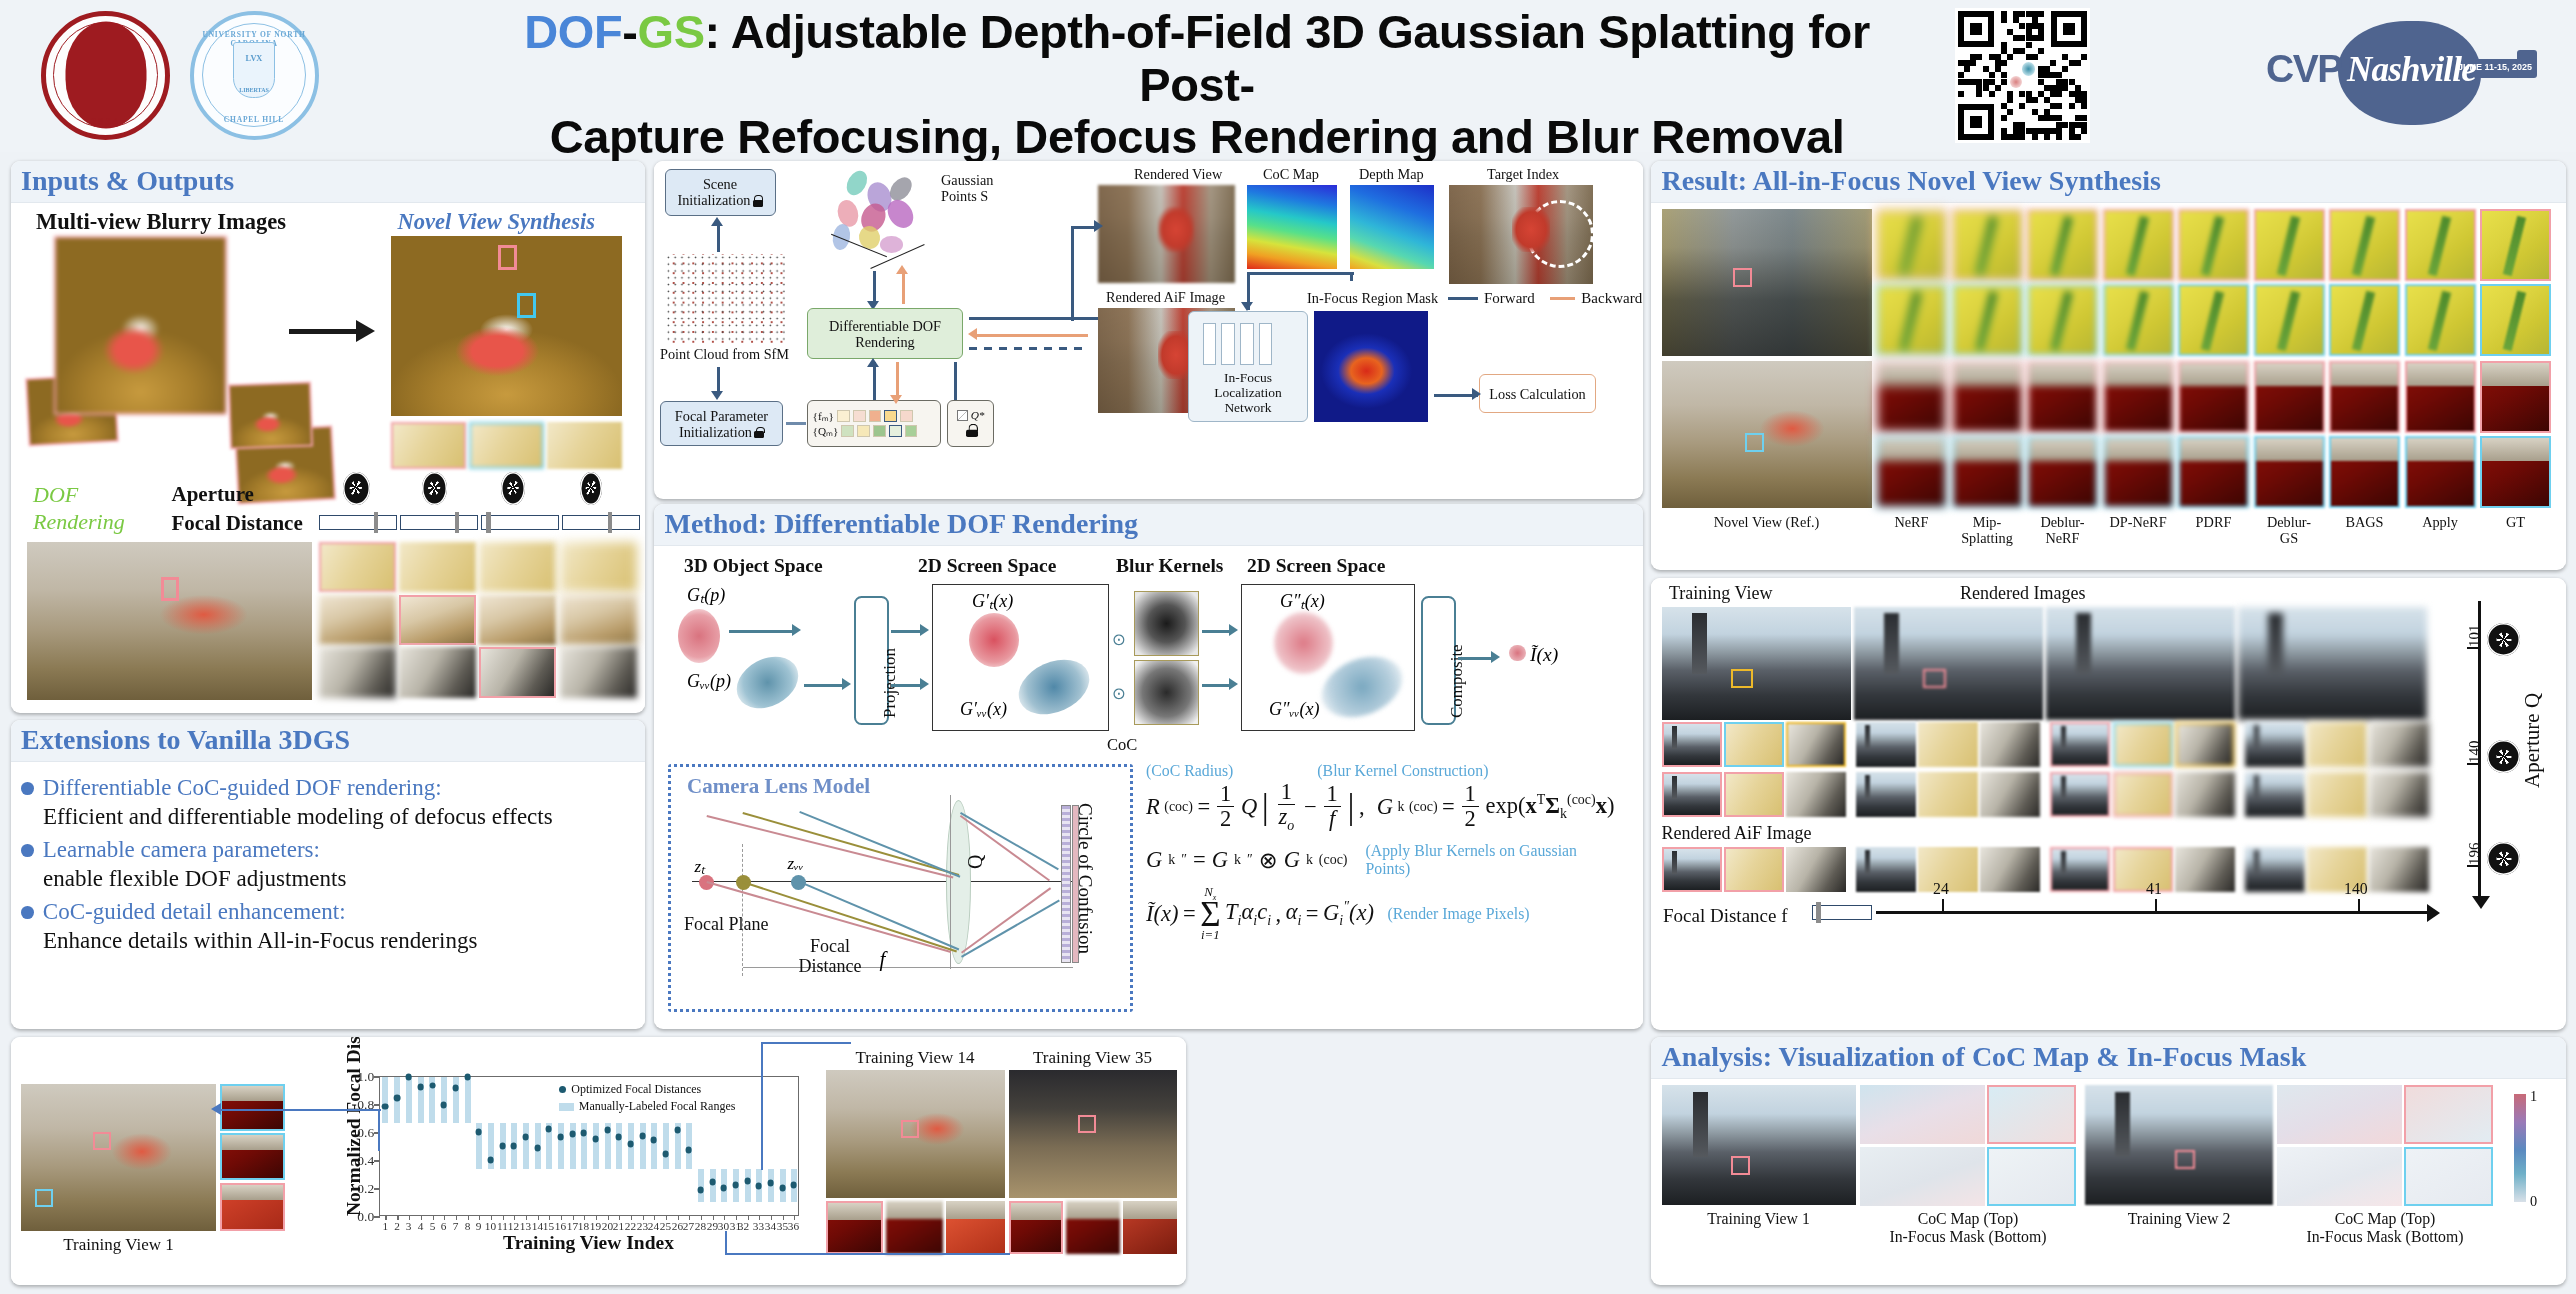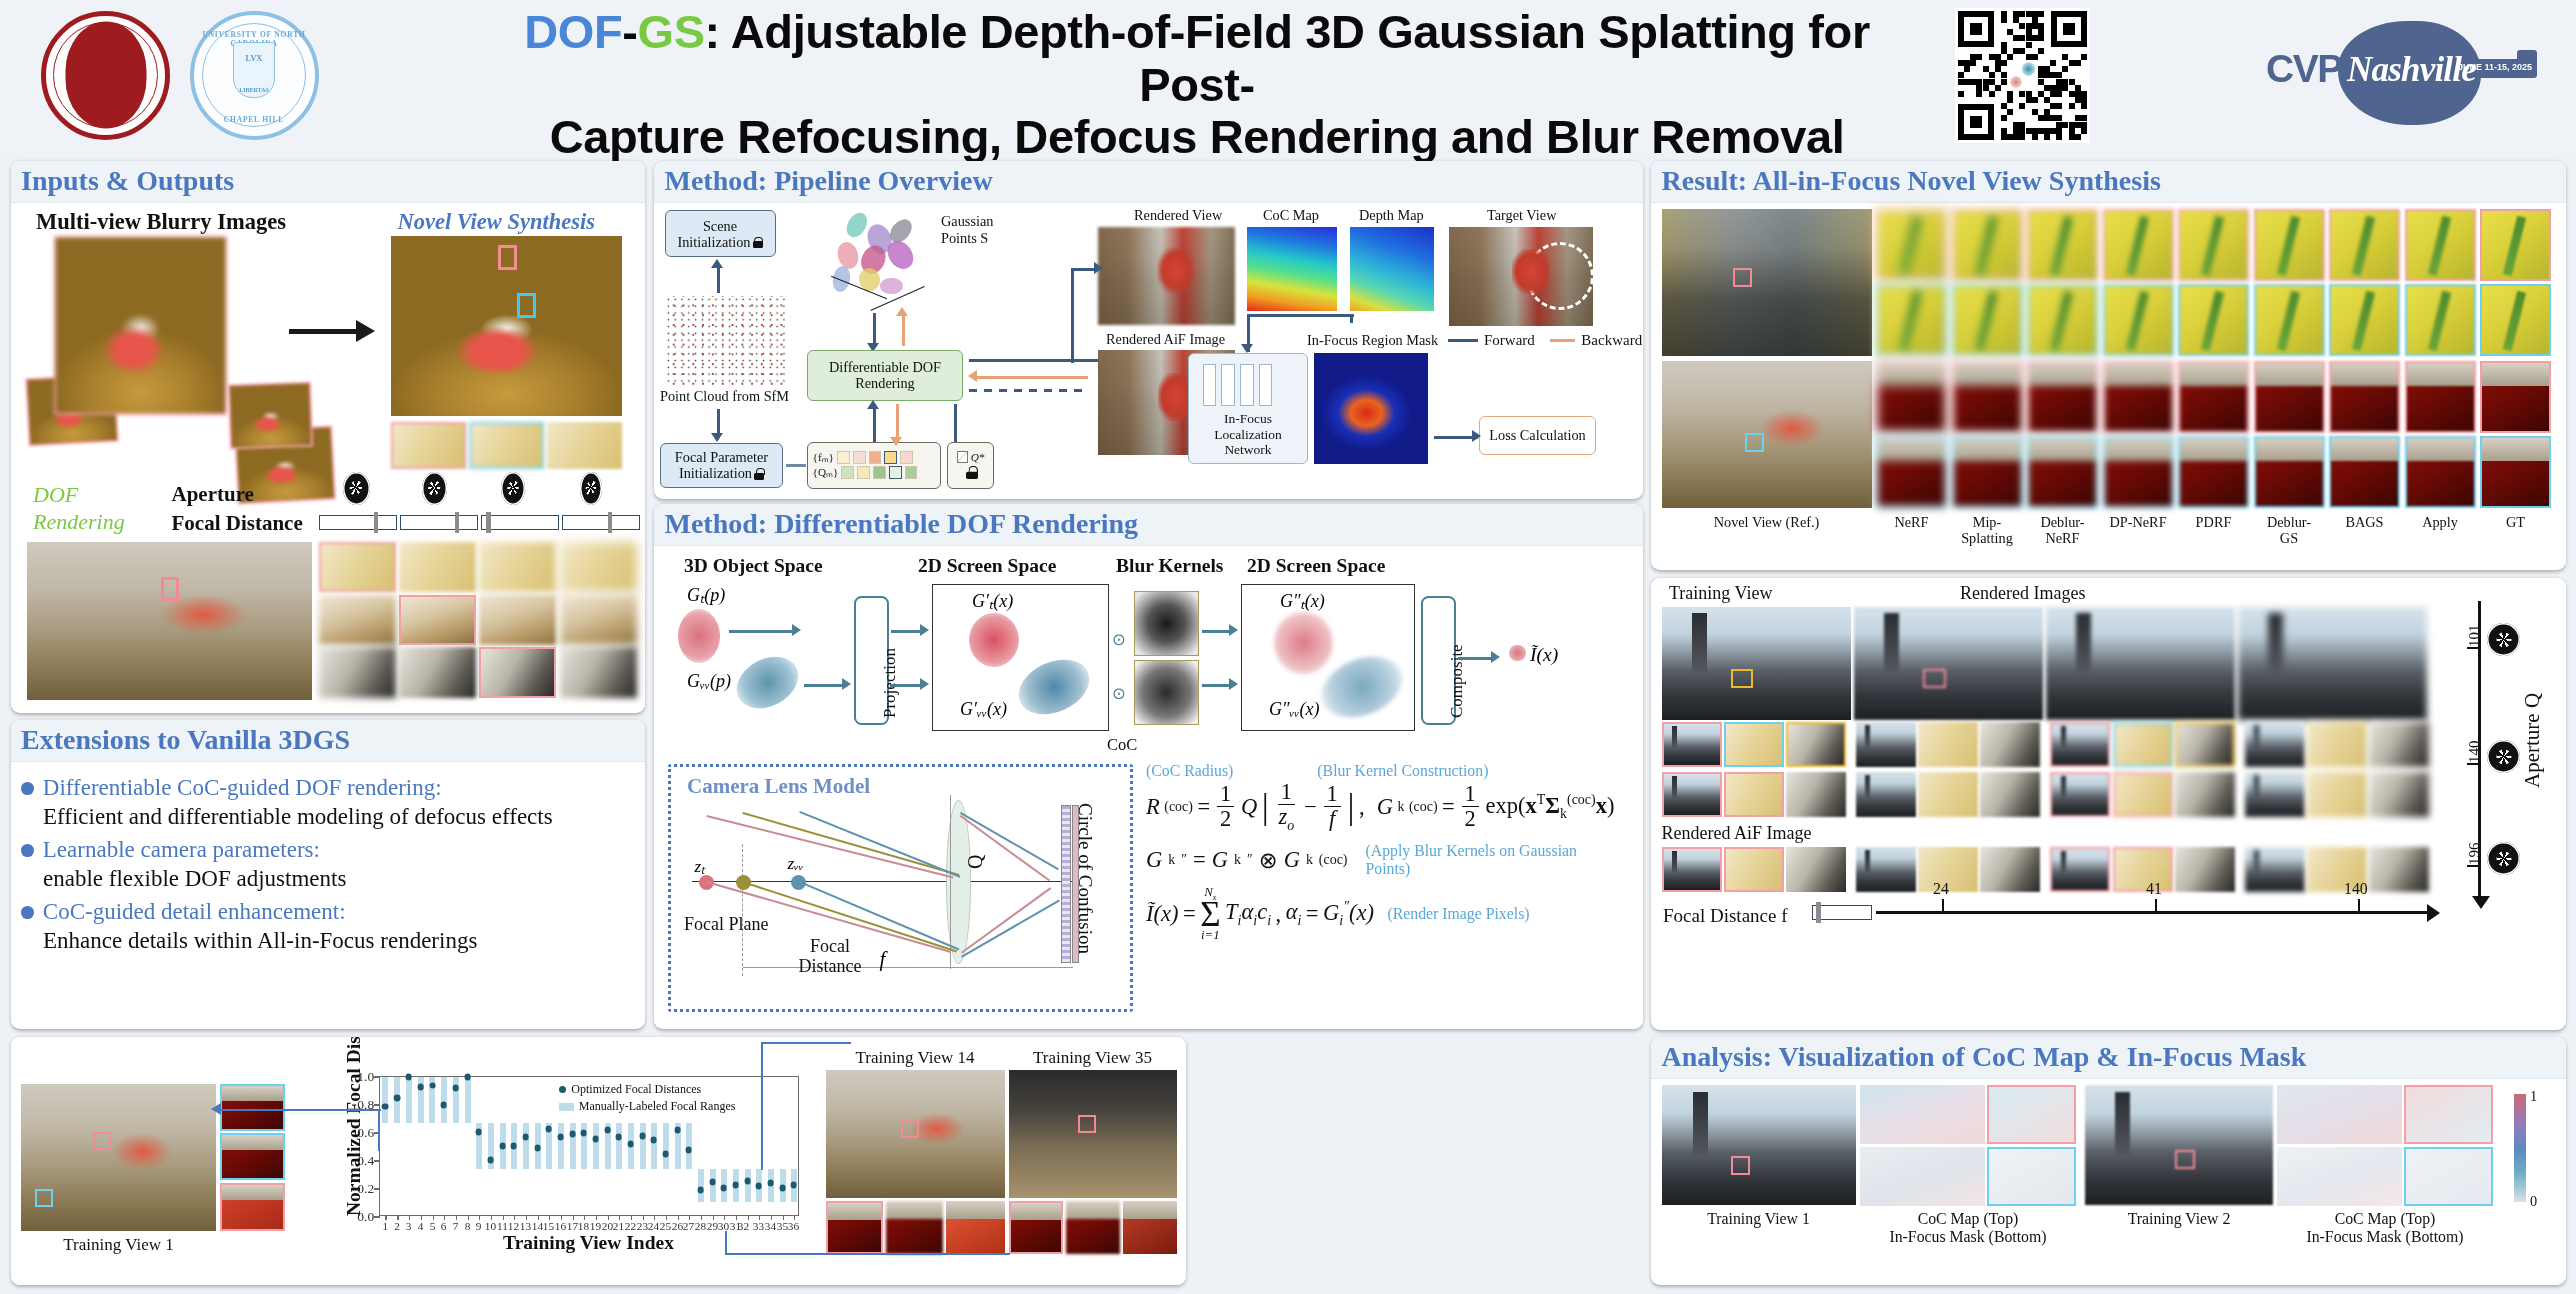--- a/index.html
+++ b/index.html
@@ -534,23 +534,20 @@
 
       <div class="bullet-row" style="margin-top:4.5px;">
         <div class="bullet-dot"></div>
         <div class="b-head">CoC-guided detail enhancement:</div>
       </div>
       <div class="b-sub">Enhance details within All-in-Focus renderings</div>
     </div>
   </div>
 
   <div class="panel" style="left:654px; top:161px; width:989px; height:338px;">
-    <div class="panel-head">
-      <div class="panel-title">Method: Pipeline Overview</div>
-    </div>
     <div class="panel-body" style="height:290px;">
 
       <div class="fbox fbox-blue" style="left:10.5px; top:7.5px; width:111px; height:47px;">
         <div>
           <div>Scene</div>
           <div><span>Initialization</span><span class="lock"></span></div>
         </div>
       </div>
       <div class="arrow-f" style="left:63px; top:62px; width:3px; height:28.5px;"></div>
       <div style="position:absolute; left:57px; top:56px; width:0;height:0;border-bottom:9px solid #3a5a80;border-left:6.8px solid transparent;border-right:6.8px solid transparent;"></div>
@@ -645,21 +642,21 @@
       <div class="arrow-f" style="left:315px; top:186px; width:113px; height:3px; background:repeating-linear-gradient(90deg,#3a5a80 0 8.3px,transparent 8.3px 15px);"></div>
       <div class="arrow-b" style="left:321px; top:173px; width:113px; height:3px;"></div>
       <div style="position:absolute; left:314px; top:167px; width:0;height:0;border-right:9.8px solid #e8a077;border-top:6.8px solid transparent;border-bottom:6.8px solid transparent;"></div>
 
       <div style="position:absolute; left:609px; top:4.5px; font-size:14.3px; color:#111;">CoC Map</div>
       <div class="ph scene-coc" style="left:593px; top:24px; width:90px; height:84px; position:absolute;"></div>
 
       <div style="position:absolute; left:705px; top:4.5px; font-size:14.3px; color:#111;">Depth Map</div>
       <div class="ph scene-depth" style="left:696px; top:24px; width:84px; height:84px; position:absolute;"></div>
 
-      <div style="position:absolute; left:833px; top:4.5px; font-size:14.3px; color:#111;">Target View</div>
+      <div style="position:absolute; left:833px; top:4.5px; font-size:14.3px; color:#111;">Target Index</div>
       <div class="ph scene-street" style="left:795px; top:24px; width:144px; height:99px; position:absolute;">
         <div style="position:absolute; left:77px; top:15px; width:68px; height:68px; border:3px dashed #fff; border-radius:50%;"></div>
       </div>
 
       <div style="position:absolute; left:794px; top:129px; display:flex; align-items:center; gap:6px; font-size:15px; color:#111;">
         <span style="display:inline-block;width:30px;height:3px;background:#3a5a80;position:relative;"></span>
         <span>Forward</span>
         <span style="display:inline-block;width:25.5px;height:3px;background:#e8a077;margin-left:9px;"></span>
         <span>Backward</span>
       </div>

